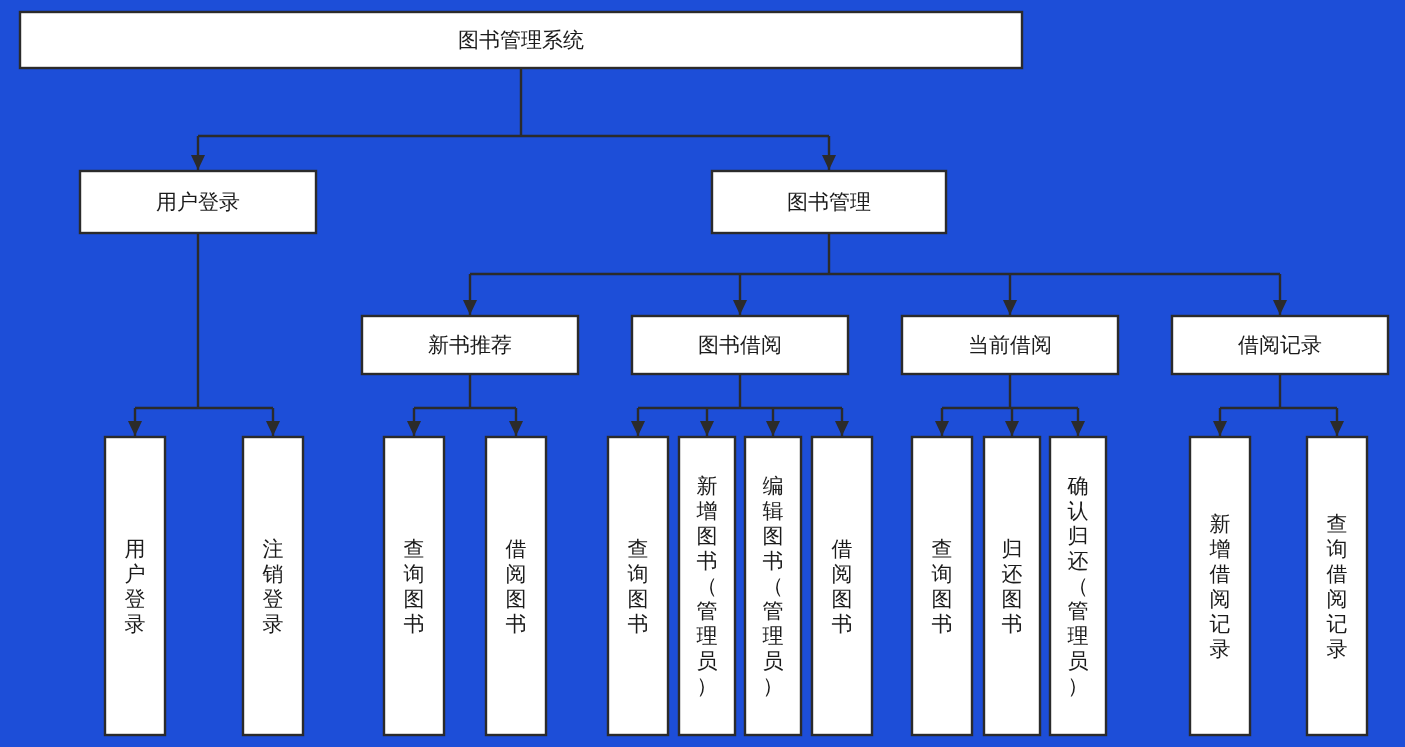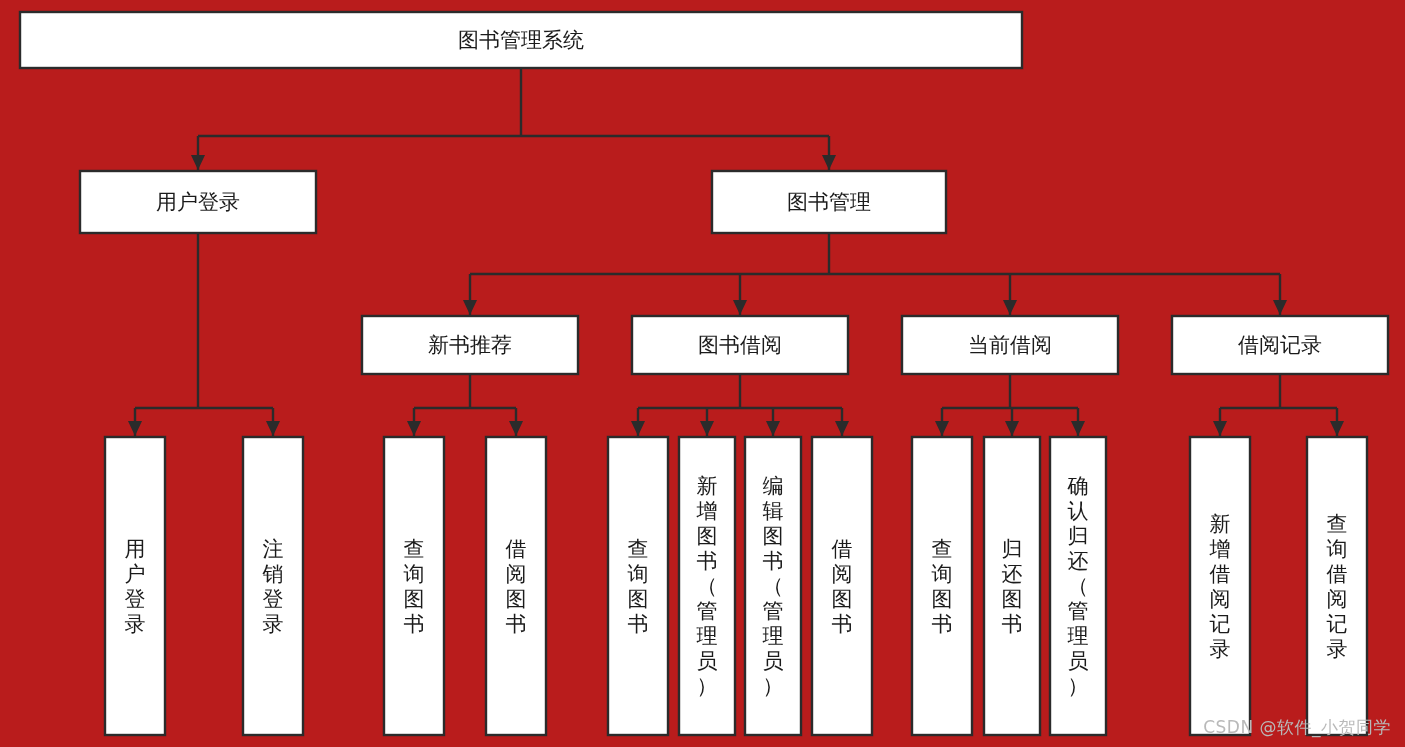--- a/index.html
+++ b/index.html
@@ -10,21 +10,21 @@
   body {
     width: 1405px;
     height: 747px;
     font-family: "DejaVu Sans", "Liberation Sans", sans-serif;
     overflow: hidden;
   }
   #diagram-root {
     position: relative;
     width: 1405px;
     height: 747px;
-    background: #b91c1c;
+    background: #1d4ed8;
   }
   svg.tree-canvas {
     position: absolute;
     left: 0;
     top: 0;
     width: 1405px;
     height: 747px;
     display: block;
   }
   .node-box {
@@ -202,14 +202,13 @@
         <g>
           <rect x="1190" y="437" width="60" height="298" class="node-box"></rect>
           <text x="1220" y="530.5" class="node-label-vert"><tspan x="1220" dy="0">新</tspan><tspan x="1220" dy="25">增</tspan><tspan x="1220" dy="25">借</tspan><tspan x="1220" dy="25">阅</tspan><tspan x="1220" dy="25">记</tspan><tspan x="1220" dy="25">录</tspan></text>
         </g>
         <g>
           <rect x="1307" y="437" width="60" height="298" class="node-box"></rect>
           <text x="1337" y="530.5" class="node-label-vert"><tspan x="1337" dy="0">查</tspan><tspan x="1337" dy="25">询</tspan><tspan x="1337" dy="25">借</tspan><tspan x="1337" dy="25">阅</tspan><tspan x="1337" dy="25">记</tspan><tspan x="1337" dy="25">录</tspan></text>
         </g>
       </g>
   </svg>
-  <div class="watermark-text">CSDN @软件_小贺同学</div>
 </div>
 
 </body></html>

